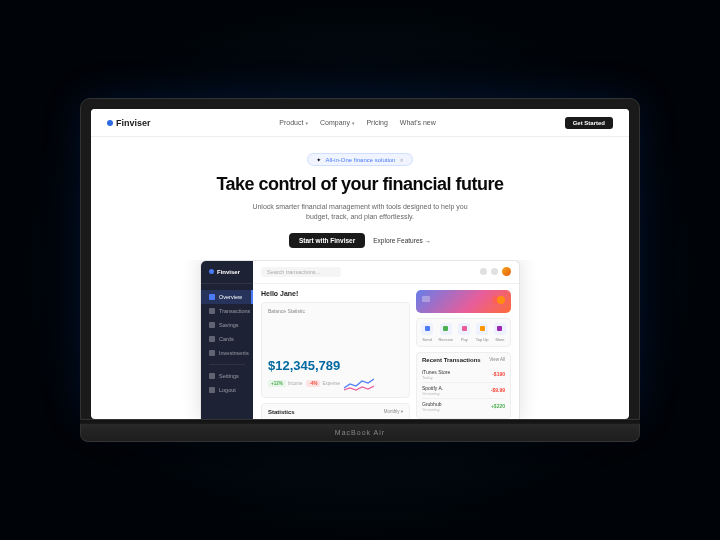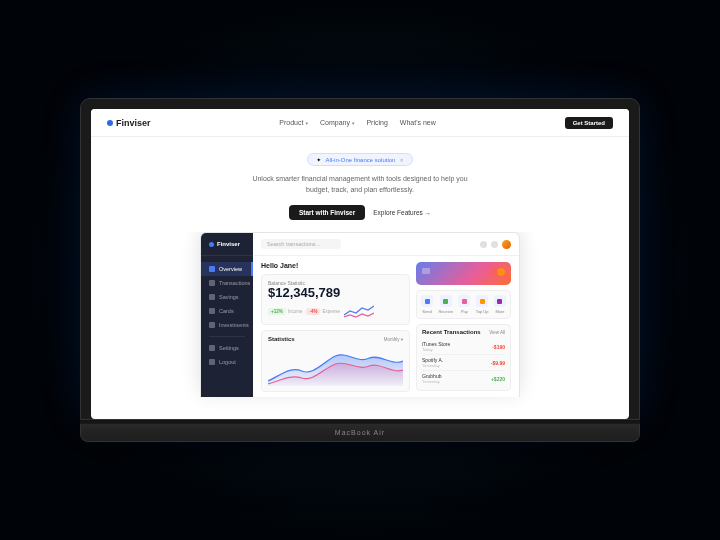--- a/index.html
+++ b/index.html
@@ -335,22 +335,23 @@
       border-radius: 4px;
       padding: 5px 6px;
     }
     .balance-label {
       font-size: 5px;
       color: #888;
     }
     .balance-amount {
       font-size: 13px;
       font-weight: 700;
-      color: #0f172a;
+      color: #0369a1;
       line-height: 1.1;
+      margin-top: 45px;
     }
     .balance-stats {
       display: flex;
       gap: 4px;
       margin-top: 3px;
     }
     .stat-item {
       display: flex;
       align-items: center;
       gap: 2px;
@@ -517,20 +518,21 @@
           </div>
           <div class="nav-cta">Get Started</div>
         </nav>
 
         <div class="hero">
           <div class="hero-badge">
             <span class="badge-icon">✦</span>
             <span class="badge-text">All-in-One finance solution</span>
             <span class="badge-x">✕</span>
           </div>
+          <h1 class="hero-title">Take control of your financial future</h1>
           <p class="hero-subtitle">Unlock smarter financial management with tools designed to help you budget, track, and plan effortlessly.</p>
           <div class="hero-buttons">
             <div class="btn-primary">Start with Finviser</div>
             <div class="btn-secondary">Explore Features →</div>
           </div>
         </div>
 
         <div class="app-preview-container">
           <div class="app-preview">
 

